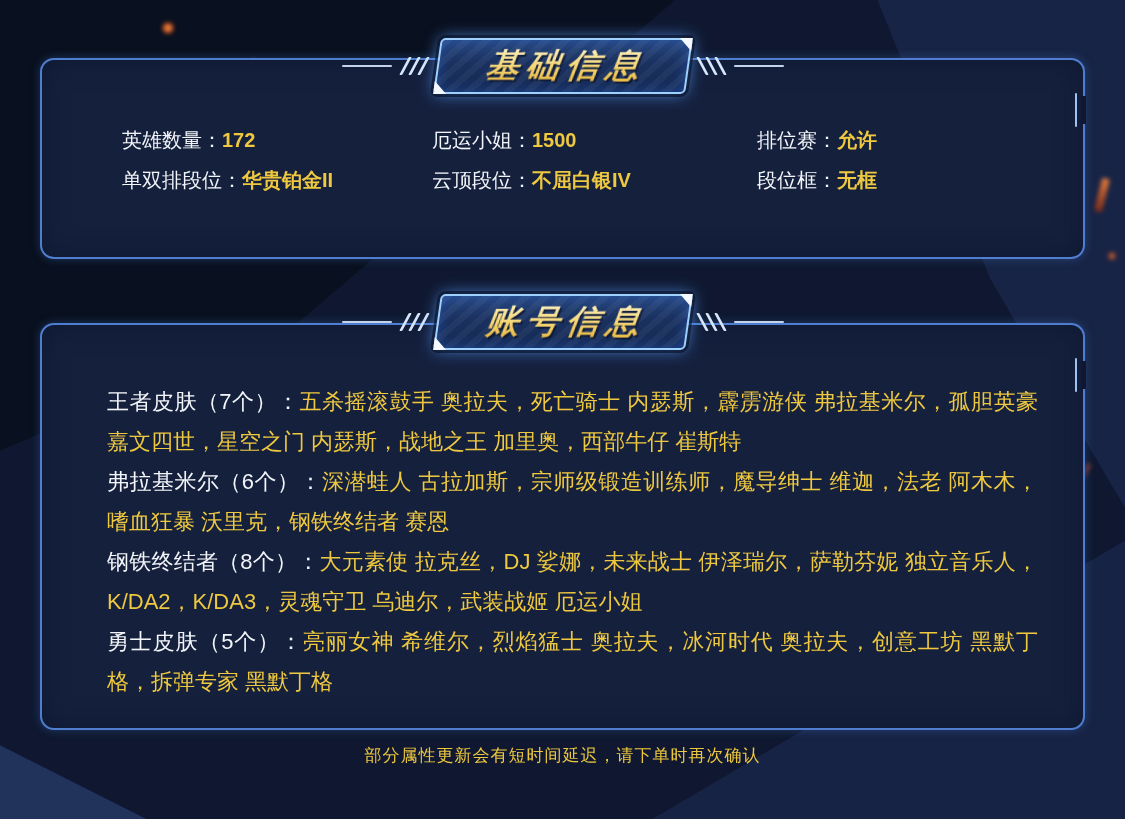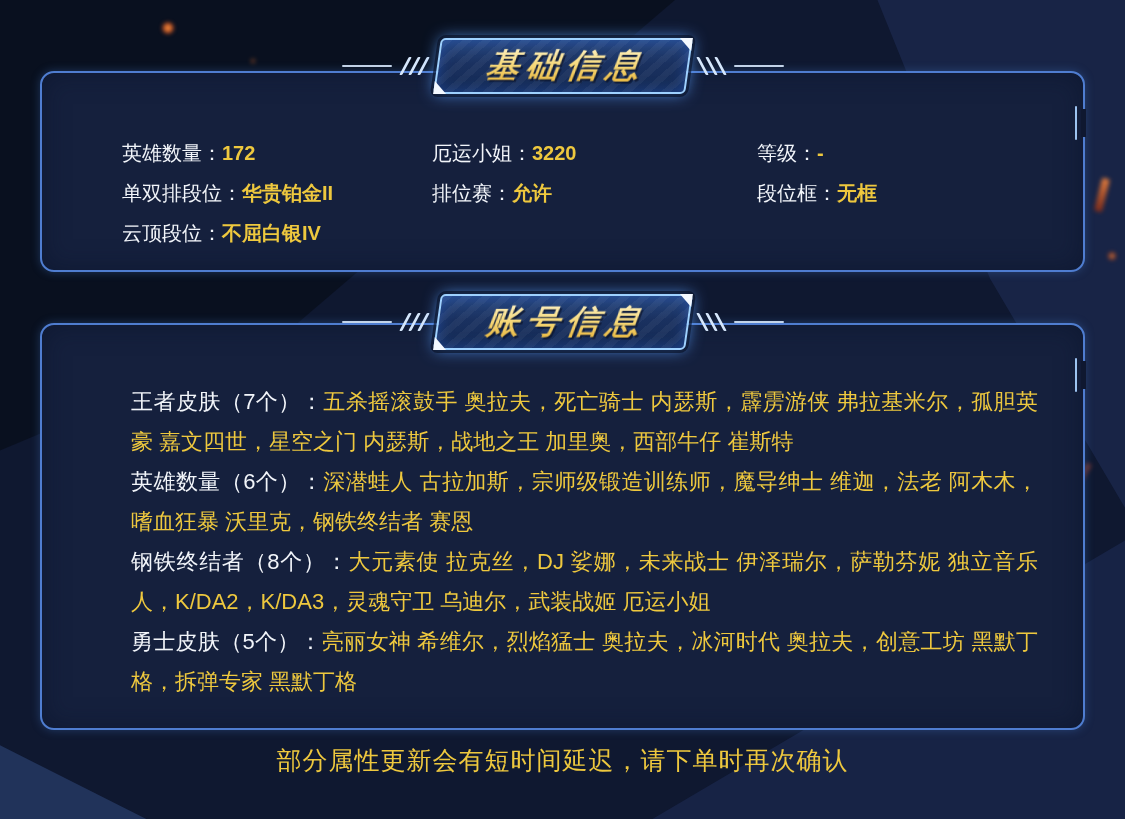--- a/index.html
+++ b/index.html
@@ -51,21 +51,21 @@
   .s7{left:250px;top:58px;width:6px;height:6px;background:radial-gradient(circle,#d86a2c,transparent 75%);opacity:.7;}
 
   
   .panel{
     position:absolute;left:40px;width:1045px;
     background:var(--panel-bg);
     border:2px solid var(--panel-border);
     border-radius:14px;
     box-shadow:0 0 10px rgba(70,125,210,.35), inset 0 0 26px rgba(10,18,40,.55);
   }
-  .panel-basic{top:71px;height:201px;}
+  .panel-basic{top:58px;height:201px;}
   .panel-account{top:323px;height:407px;}
   .border-notch-gap{
     position:absolute;right:-3px;top:36px;width:5px;height:28px;
     background:var(--bg);
   }
   .border-notch-inset{
     position:absolute;right:6px;top:33px;width:2px;height:34px;
     background:#9cc3f0;border-radius:1px;
   }
 
@@ -118,33 +118,33 @@
     display:grid;grid-template-columns:310px 325px 1fr;grid-auto-rows:40px;
     align-items:center;
   }
   .info-row{font-size:20px;white-space:nowrap;}
   .info-label{color:var(--white);}
   .info-sep{color:var(--white);}
   .info-value{color:var(--gold);font-weight:700;}
 
   
   .cat-list{
-    position:absolute;left:65px;right:45px;top:57px;margin-left:24px;
+    position:absolute;left:65px;right:45px;top:57px;
   }
   .cat-row{
     font-size:22px;line-height:40px;
     text-align:justify;text-justify:inter-character;
     color:var(--gold);
   }
   .cat-label,.cat-sep{color:var(--white);}
 
   
   .footer-note{
     position:absolute;left:0;top:744px;width:100%;
-    text-align:center;font-size:25px;color:var(--gold);
+    text-align:center;font-size:17px;color:var(--gold);
     letter-spacing:1px;
   }
 </style>
 </head>
 <body>
 
 <div class="stage">
 
   <div class="bg-shape bg-dark-tl"></div>
   <div class="bg-shape bg-light-right"></div>
@@ -160,36 +160,33 @@
 
   <section class="panel panel-basic">
     <div class="border-notch-gap"></div>
     <div class="border-notch-inset"></div>
 
     <div class="info-grid">
       <div class="info-row">
         <span class="info-label">英雄数量</span><span class="info-sep">：</span><span class="info-value">172</span>
       </div>
       <div class="info-row">
-        <span class="info-label">厄运小姐</span><span class="info-sep">：</span><span class="info-value">3220</span>
-      </div>
-      <div class="info-row">
-        <span class="info-label">等级</span><span class="info-sep">：</span><span class="info-value">-</span>
+        <span class="info-label">厄运小姐</span><span class="info-sep">：</span><span class="info-value">1500</span>
+      </div>
+      <div class="info-row">
+        <span class="info-label">排位赛</span><span class="info-sep">：</span><span class="info-value">允许</span>
       </div>
       <div class="info-row">
         <span class="info-label">单双排段位</span><span class="info-sep">：</span><span class="info-value">华贵铂金II</span>
       </div>
       <div class="info-row">
-        <span class="info-label">排位赛</span><span class="info-sep">：</span><span class="info-value">允许</span>
+        <span class="info-label">云顶段位</span><span class="info-sep">：</span><span class="info-value">不屈白银IV</span>
       </div>
       <div class="info-row">
         <span class="info-label">段位框</span><span class="info-sep">：</span><span class="info-value">无框</span>
-      </div>
-      <div class="info-row">
-        <span class="info-label">云顶段位</span><span class="info-sep">：</span><span class="info-value">不屈白银IV</span>
       </div>
     </div>
   </section>
 
   <div class="banner banner-basic">
     <div class="tick-line"></div>
     <div class="ticks">
       <i class="tick"></i>
         <i class="tick"></i>
         <i class="tick"></i>
@@ -209,21 +206,21 @@
 
   <section class="panel panel-account">
     <div class="border-notch-gap"></div>
     <div class="border-notch-inset"></div>
 
     <div class="cat-list">
       <p class="cat-row">
         <span class="cat-label">王者皮肤（7个）</span><span class="cat-sep">：</span><span class="cat-value">五杀摇滚鼓手 奥拉夫，死亡骑士 内瑟斯，霹雳游侠 弗拉基米尔，孤胆英豪 嘉文四世，星空之门 内瑟斯，战地之王 加里奥，西部牛仔 崔斯特</span>
       </p>
       <p class="cat-row">
-        <span class="cat-label">英雄数量（6个）</span><span class="cat-sep">：</span><span class="cat-value">深潜蛙人 古拉加斯，宗师级锻造训练师，魔导绅士 维迦，法老 阿木木，嗜血狂暴 沃里克，钢铁终结者 赛恩</span>
+        <span class="cat-label">弗拉基米尔（6个）</span><span class="cat-sep">：</span><span class="cat-value">深潜蛙人 古拉加斯，宗师级锻造训练师，魔导绅士 维迦，法老 阿木木，嗜血狂暴 沃里克，钢铁终结者 赛恩</span>
       </p>
       <p class="cat-row">
         <span class="cat-label">钢铁终结者（8个）</span><span class="cat-sep">：</span><span class="cat-value">大元素使 拉克丝，DJ 娑娜，未来战士 伊泽瑞尔，萨勒芬妮 独立音乐人，K/DA2，K/DA3，灵魂守卫 乌迪尔，武装战姬 厄运小姐</span>
       </p>
       <p class="cat-row">
         <span class="cat-label">勇士皮肤（5个）</span><span class="cat-sep">：</span><span class="cat-value">亮丽女神 希维尔，烈焰猛士 奥拉夫，冰河时代 奥拉夫，创意工坊 黑默丁格，拆弹专家 黑默丁格</span>
       </p>
     </div>
   </section>
 

